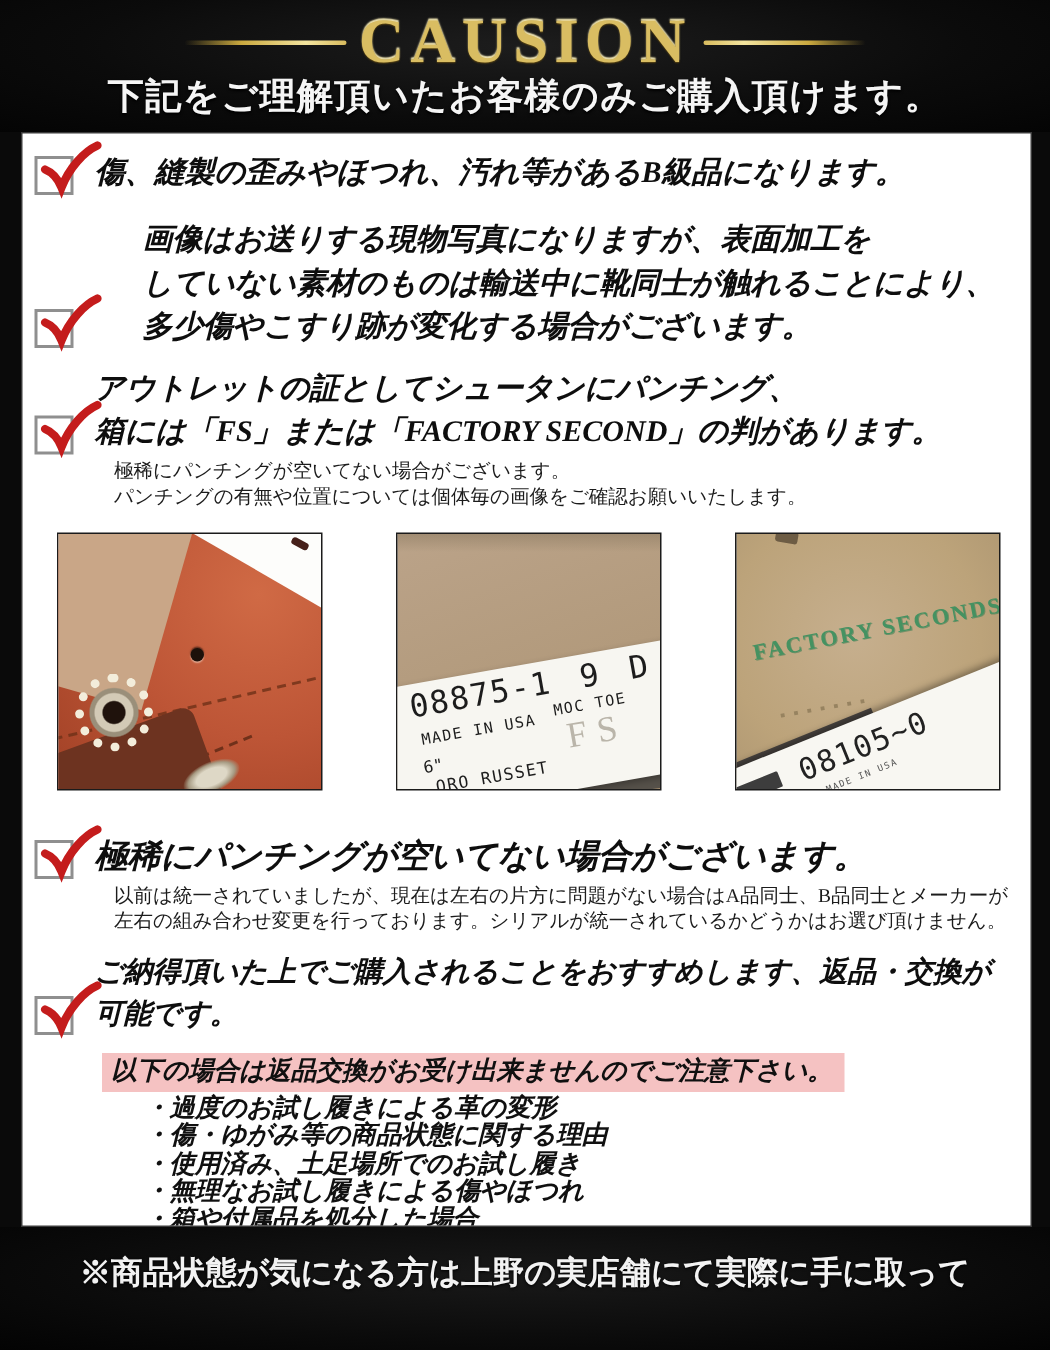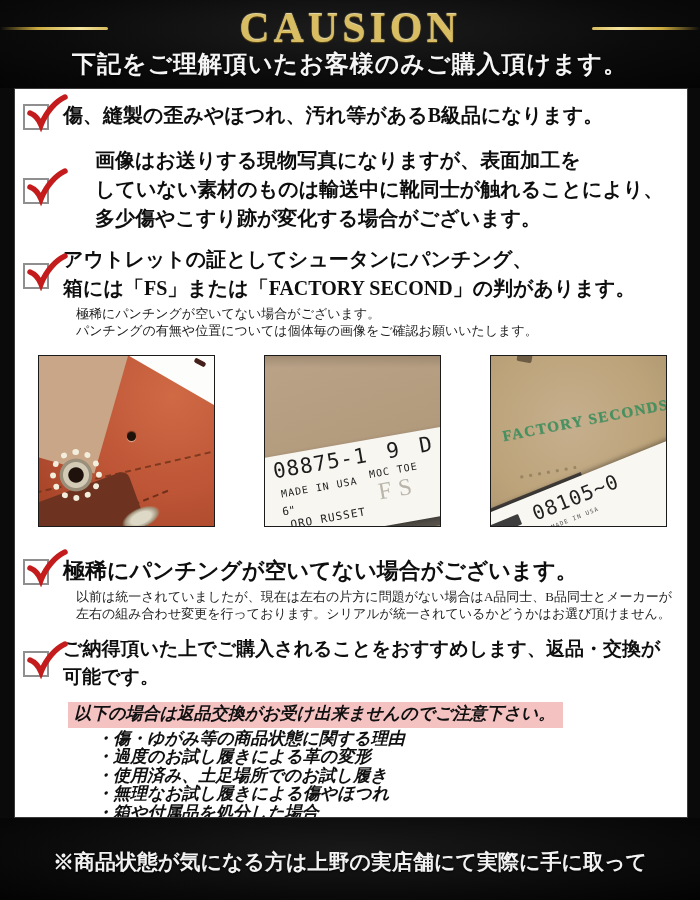--- a/index.html
+++ b/index.html
@@ -8,41 +8,41 @@
     background:#0a0a0a;
     font-family:"Liberation Serif","DejaVu Serif",serif;
   }
   
   .hdr{
     position:absolute;top:0;left:0;width:700px;height:88px;
     background:radial-gradient(ellipse at 50% 35%, #1d1d1d 0%, #0b0b0b 60%, #040404 100%);
   }
   .hdr-title-row{
     position:absolute;top:8px;left:0;width:100%;height:40px;
-    display:flex;align-items:center;justify-content:space-between;gap:8px;
+    display:flex;align-items:center;justify-content:center;gap:8px;
   }
   .gold-line{width:108px;height:3px;border-radius:2px;}
   .gold-line.left{background:linear-gradient(90deg,rgba(216,187,94,0) 0%,#caa93f 35%,#f3e49f 75%,#d8bb5e 100%);}
   .gold-line.right{background:linear-gradient(270deg,rgba(216,187,94,0) 0%,#caa93f 35%,#f3e49f 75%,#d8bb5e 100%);}
   .hdr-title{
     font-size:42px;font-weight:600;letter-spacing:4px;color:#d9bd62;
     text-shadow:0 1px 1px #5a4512, 0 -1px 1px #f7ecb8;
   }
   .hdr-sub{
     position:absolute;top:48px;left:0;width:100%;text-align:center;
     color:#f5f5f5;font-size:24px;font-weight:700;letter-spacing:1px;
     text-shadow:0 1px 2px #000;
   }
   
   .panel{
     position:absolute;top:88px;left:14px;width:674px;height:730px;
     background:#ffffff;border:1px solid #3a3a3a;box-sizing:border-box;
     padding:10px 10px 0 8px;overflow:hidden;color:#111;
   }
-  .check-item{display:flex;align-items:center;}
+  .check-item{display:flex;align-items:flex-end;font-style:italic;}
   .cbx{
     position:relative;flex:0 0 auto;width:22px;height:22px;margin-top:3px;
     background:#fff;border:2px solid #8f8f8f;
   }
   .cbx svg{position:absolute;left:0px;top:-11px;overflow:visible;}
   .check-text{margin-left:14px;font-size:20px;font-weight:600;line-height:1.44;color:#0e0e0e;}
   .check-text.big{font-size:22px;}
   .check-text.tight{font-size:19px;}
   .notes{margin-left:53px;font-size:13px;line-height:1.3;color:#1c1c1c;font-weight:500;}
   
@@ -121,21 +121,21 @@
     font-size:17px;font-weight:700;color:#101010;line-height:1.35;
   }
   .warn-list{margin-top:2px;margin-left:28px;}
   .warn-row{font-size:17px;font-weight:600;line-height:1.09;color:#101010;white-space:nowrap;}
   
   .ftr{
     position:absolute;left:0;top:818px;width:700px;height:82px;
     background:radial-gradient(ellipse at 50% 40%, #191919 0%, #0a0a0a 65%, #030303 100%);
   }
   .ftr-line{width:100%;text-align:center;color:#f2f2f2;font-size:21px;font-weight:700;line-height:1.4;text-shadow:0 1px 2px #000;}
-  .ftr-inner{padding-top:30px;}
+  .ftr-inner{padding-top:16px;}
 </style>
 </head>
 <body>
 
 <div id="screen">
 
   <div class="hdr">
     <div class="hdr-title-row">
       <div class="gold-line left"></div>
       <div class="hdr-title">CAUSION</div>
@@ -247,22 +247,22 @@
         <svg width="42" height="36" viewBox="0 0 42 36">
             <path d="M5 18 C10 20,14 25,16 30 C21 17,31 6,40 2" fill="none" stroke="#c41c1c" stroke-width="5.5" stroke-linecap="round"></path>
           </svg>
       </div>
       <div class="check-text tight">ご納得頂いた上でご購入されることをおすすめします、返品・交換が可能です。</div>
     </div>
 
     <div class="warning">
       <div class="warn-heading">以下の場合は返品交換がお受け出来ませんのでご注意下さい。</div>
       <div class="warn-list">
+        <div class="warn-row"><span>・</span><span>過度のお試し履きによる革の変形</span></div>
         <div class="warn-row"><span>・</span><span>傷・ゆがみ等の商品状態に関する理由</span></div>
-        <div class="warn-row"><span>・</span><span>過度のお試し履きによる革の変形</span></div>
         <div class="warn-row"><span>・</span><span>使用済み、土足場所でのお試し履き</span></div>
         <div class="warn-row"><span>・</span><span>無理なお試し履きによる傷やほつれ</span></div>
         <div class="warn-row"><span>・</span><span>箱や付属品を処分した場合</span></div>
 
       </div>
     </div>
   </div>
 
   <div class="ftr">
     <div class="ftr-inner">

